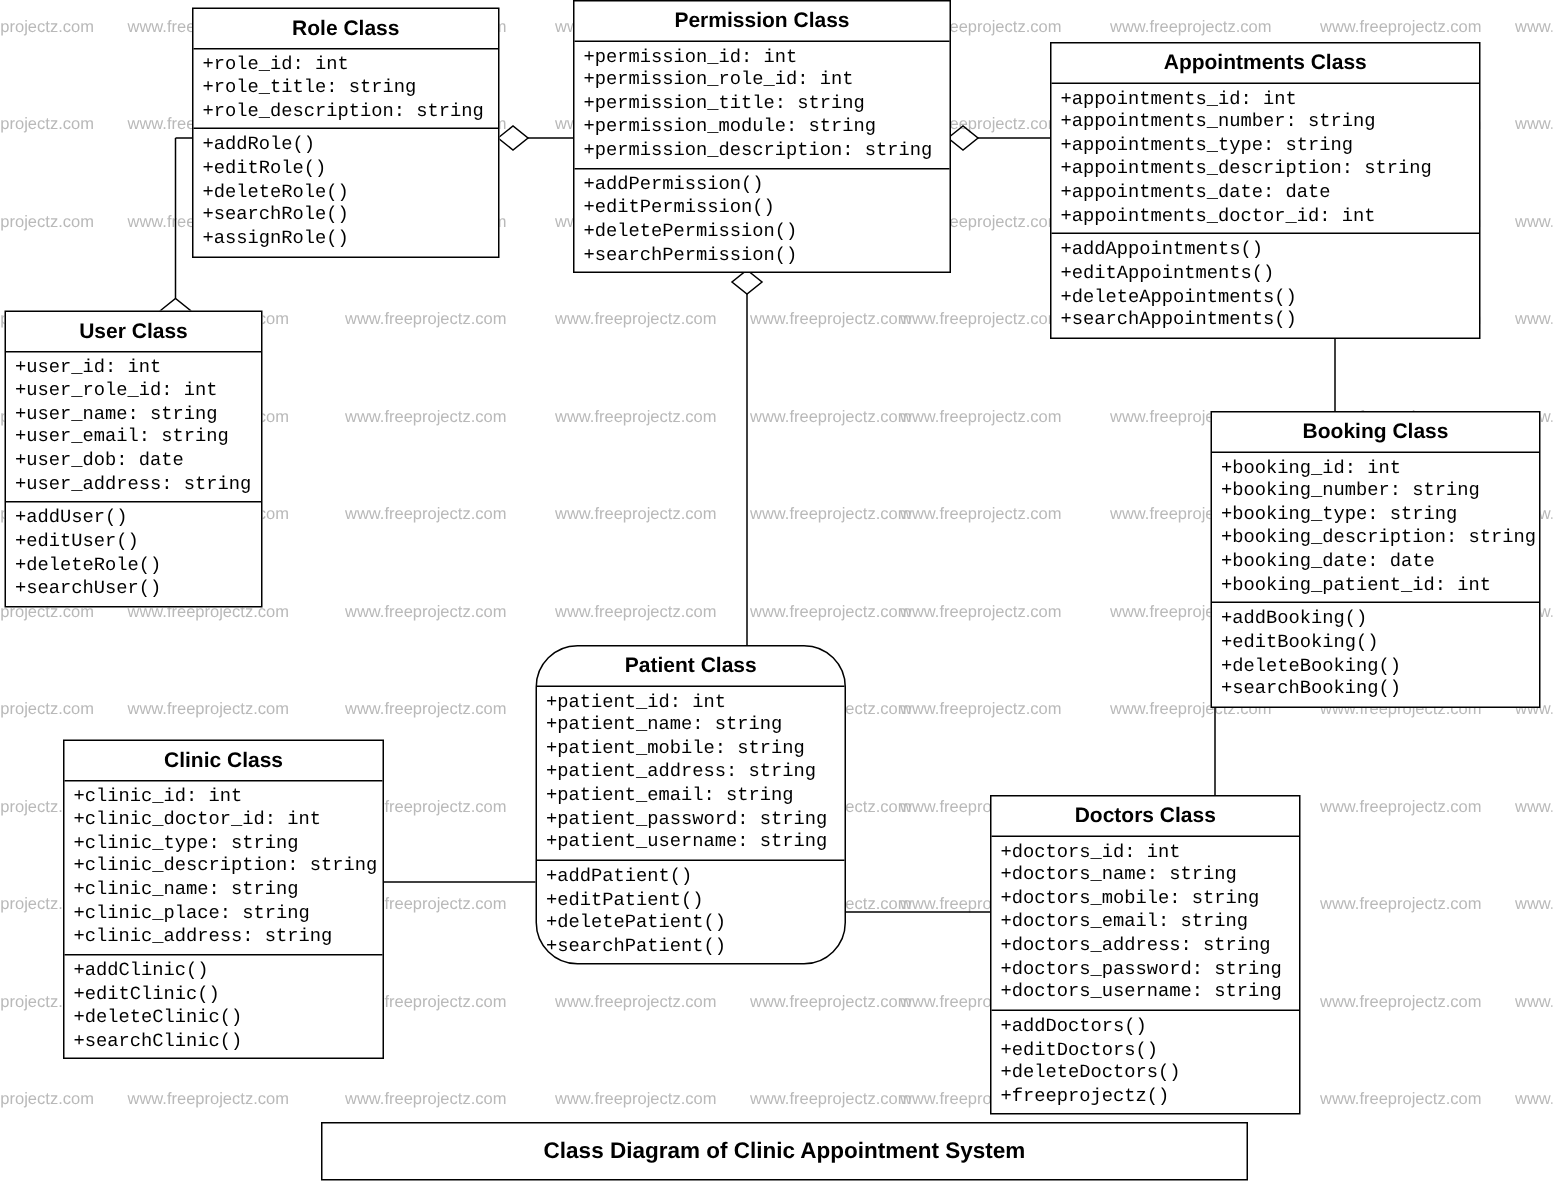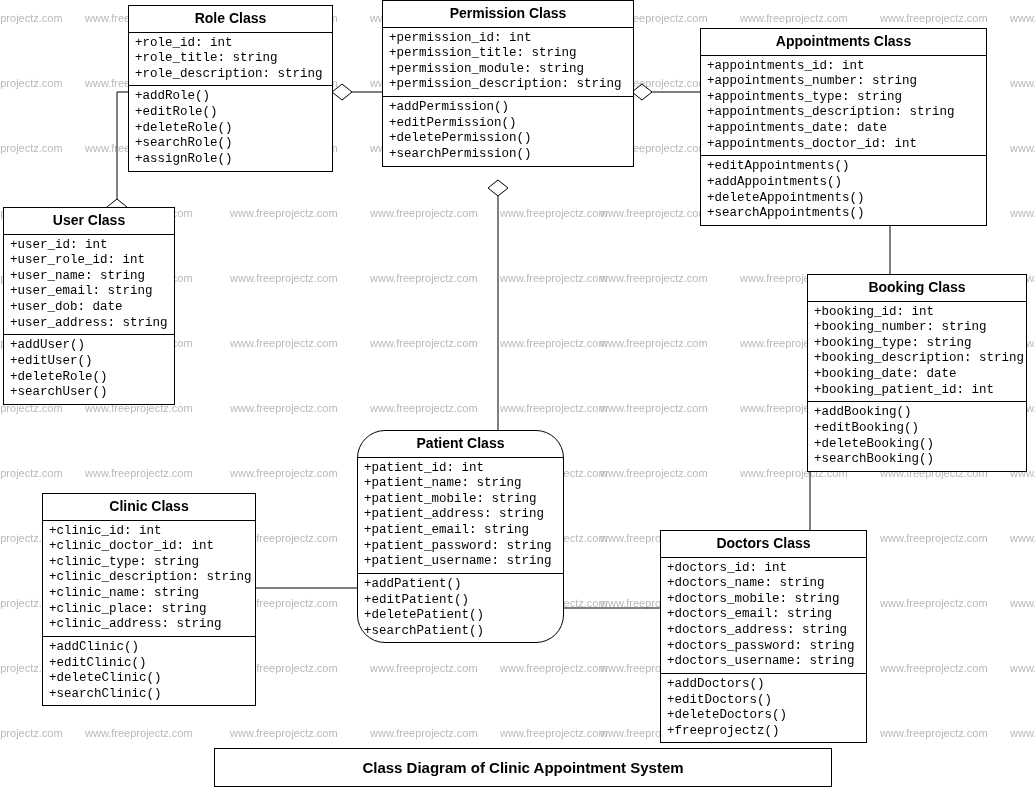--- a/index.html
+++ b/index.html
@@ -221,20 +221,21 @@
       <span class="row">+deleteRole()</span>
       <span class="row">+searchRole()</span>
       <span class="row">+assignRole()</span>
     </div>
 </div>
 
 <div class="class-box" style="left:382px; top:0px; width:250px;">
   <div class="class-title">Permission Class</div>
   <div class="class-section">
       <span class="row">+permission_id: int</span>
+      <span class="row">+permission_role_id: int</span>
       <span class="row">+permission_title: string</span>
       <span class="row">+permission_module: string</span>
       <span class="row">+permission_description: string</span>
     </div>
   <div class="class-section">
       <span class="row">+addPermission()</span>
       <span class="row">+editPermission()</span>
       <span class="row">+deletePermission()</span>
       <span class="row">+searchPermission()</span>
     </div>
@@ -244,22 +245,22 @@
   <div class="class-title">Appointments Class</div>
   <div class="class-section">
       <span class="row">+appointments_id: int</span>
       <span class="row">+appointments_number: string</span>
       <span class="row">+appointments_type: string</span>
       <span class="row">+appointments_description: string</span>
       <span class="row">+appointments_date: date</span>
       <span class="row">+appointments_doctor_id: int</span>
     </div>
   <div class="class-section">
+      <span class="row">+addAppointments()</span>
       <span class="row">+editAppointments()</span>
-      <span class="row">+addAppointments()</span>
       <span class="row">+deleteAppointments()</span>
       <span class="row">+searchAppointments()</span>
     </div>
 </div>
 
 <div class="class-box" style="left:3px; top:207px; width:170px;">
   <div class="class-title">User Class</div>
   <div class="class-section">
       <span class="row">+user_id: int</span>
       <span class="row">+user_role_id: int</span>

